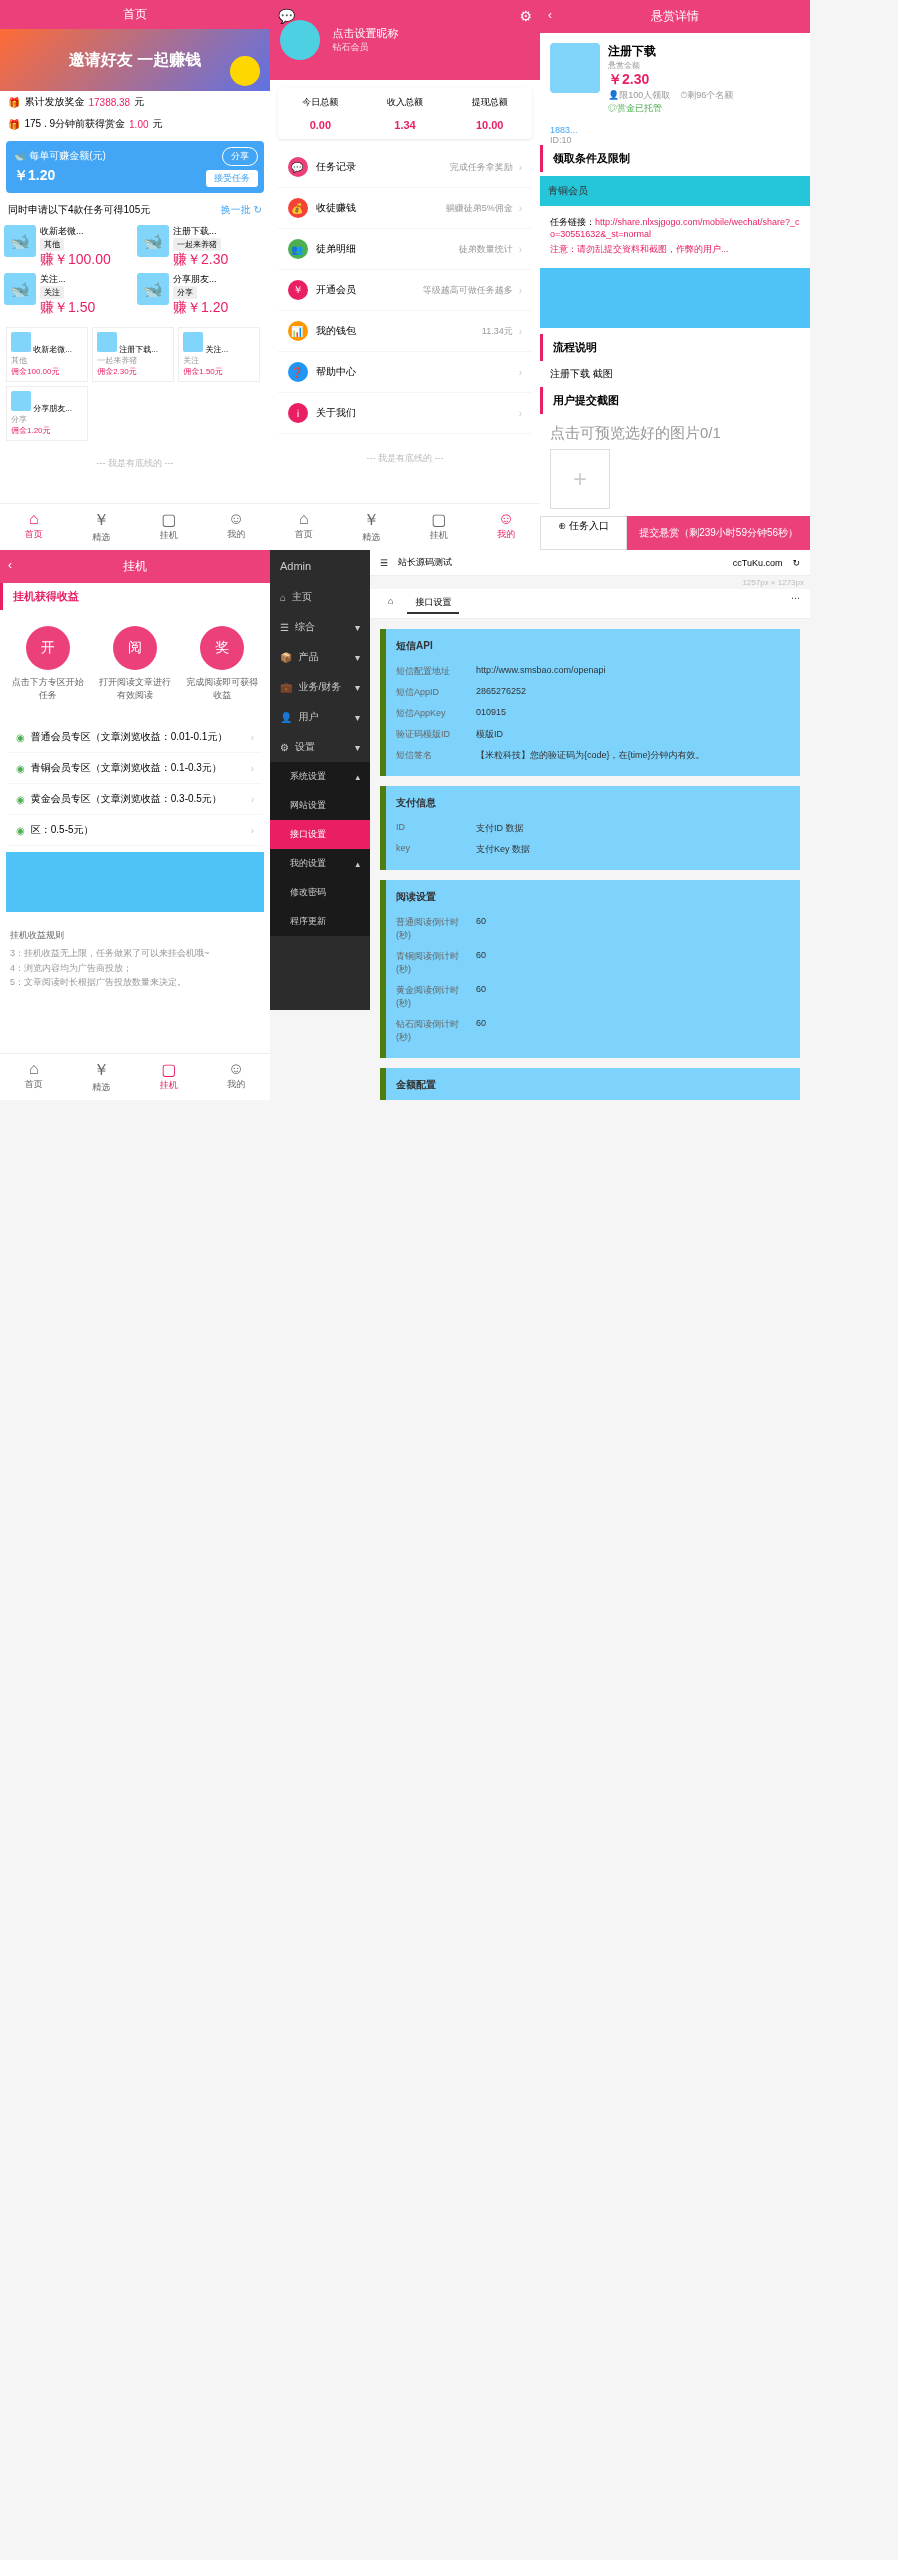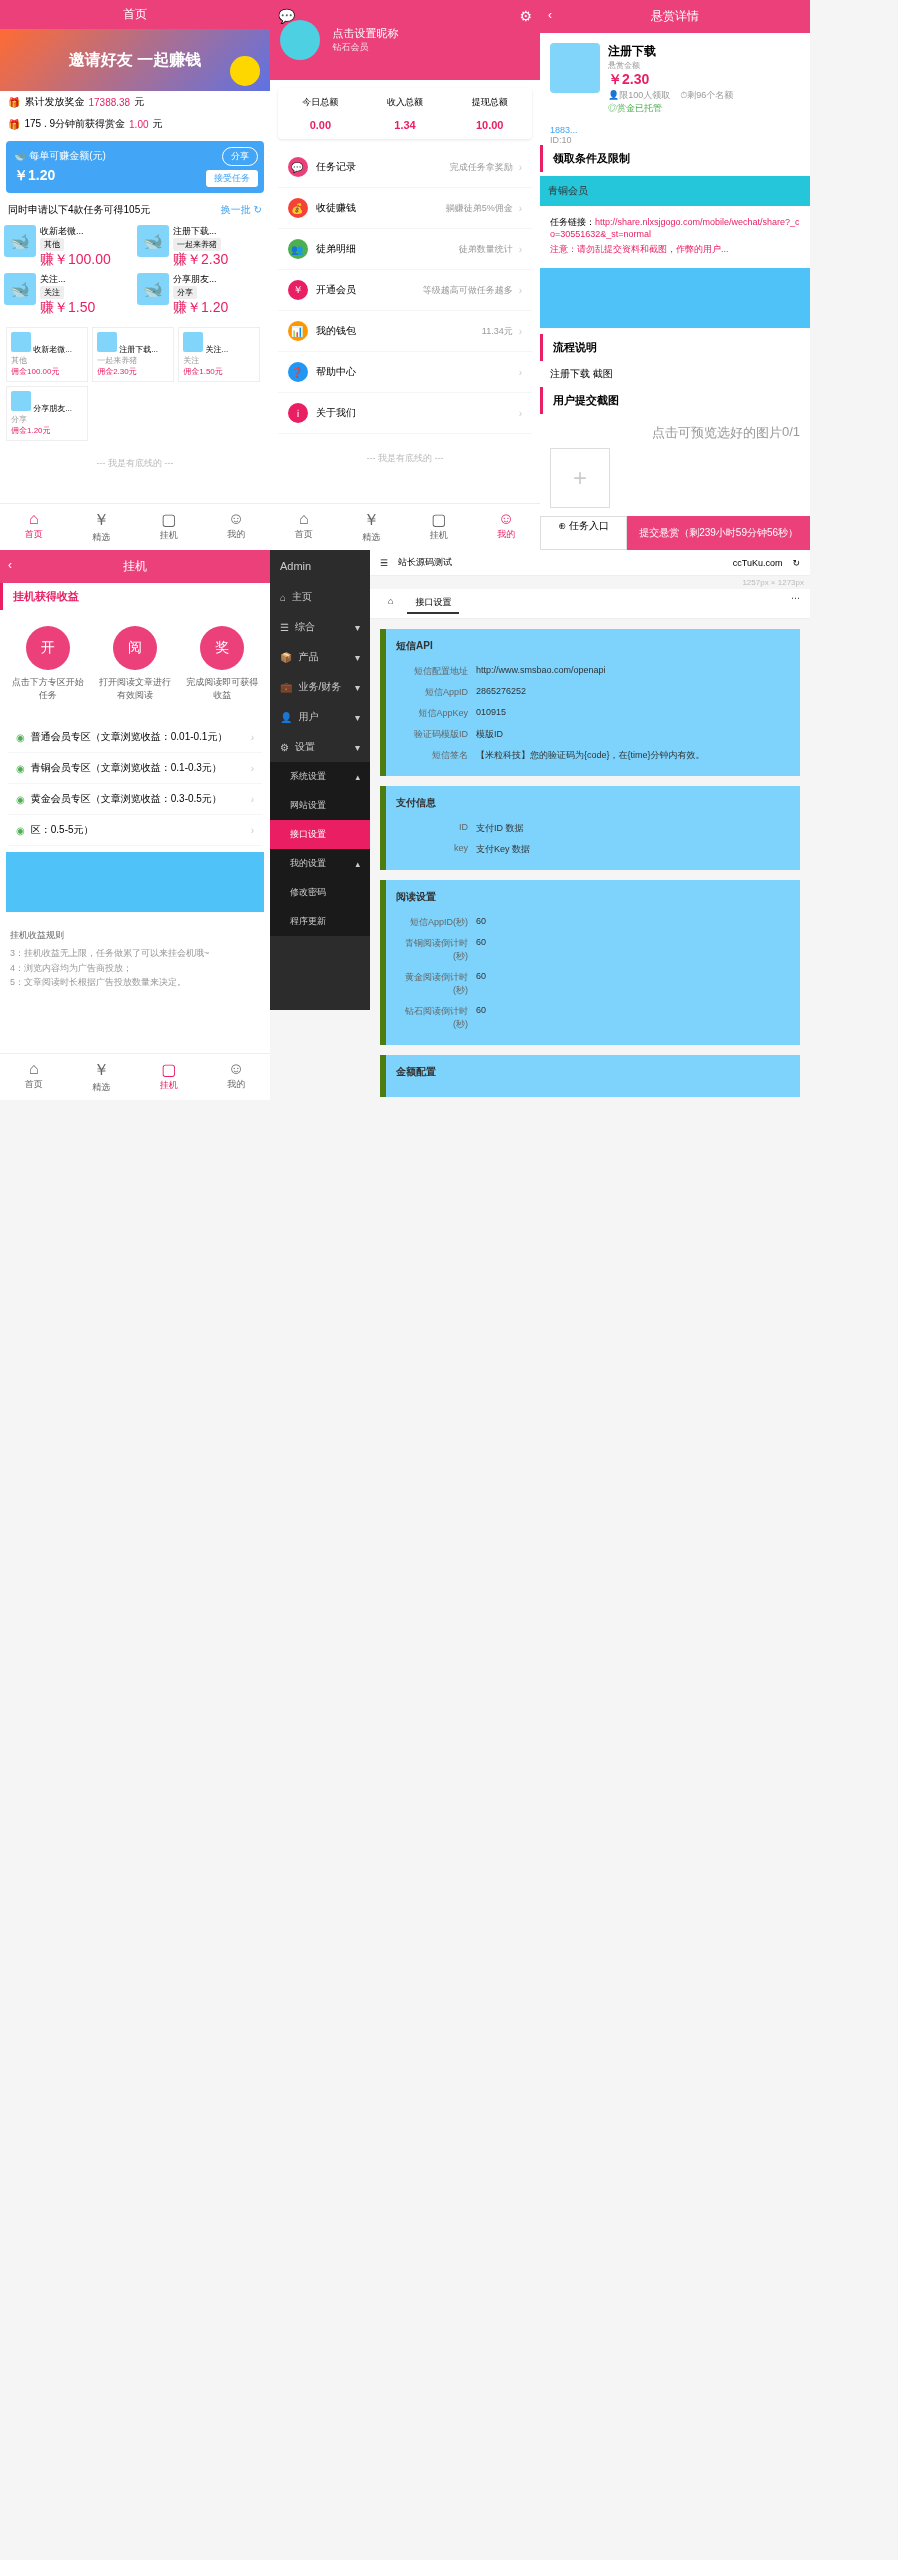--- a/index.html
+++ b/index.html
@@ -96,21 +96,21 @@
 .sb-item.active{background:#e91e63;color:#fff}
 .admin-main{flex:1;background:#f5f5f5}
 .am-top{background:#fff;padding:6px 10px;display:flex;align-items:center;gap:10px;border-bottom:1px solid #eee;font-size:9px}
 .am-tabs{background:#fff;padding:4px 10px;border-bottom:1px solid #eee;font-size:9px;display:flex;gap:6px}
 .am-tab{padding:3px 8px}
 .am-tab.on{border-bottom:2px solid #333}
 .am-content{padding:10px}
 .form-sect{background:#7dd3fc;padding:10px;margin-bottom:10px;border-left:6px solid #4d7c0f}
 .form-sect h4{font-size:10px;margin-bottom:8px;color:#333}
 .form-row{display:flex;padding:4px 0;font-size:9px}
-.form-row label{width:80px;color:#666;text-align:right;padding-right:8px}
+.form-row label{width:80px;color:#666;padding-right:8px}
 .form-row .val{color:#333}
 .dim-txt{color:#bbb;font-size:8px;text-align:right;padding:2px 6px}
 </style>
 </head>
 <body>
 
 <div class="panel p1">
   <div class="hdr-pink">首页</div>
   <div class="banner">邀请好友 一起赚钱</div>
   <div class="stat-row">
@@ -269,21 +269,21 @@
   <div class="teal-box">青铜会员</div>
   <div class="link-box">
     <span>任务链接：</span><span class="lnk">http://share.nlxsjgogo.com/mobile/wechat/share?_co=30551632&amp;_st=normal</span>
     <div class="warn">注意：请勿乱提交资料和截图，作弊的用户...</div>
   </div>
   <div class="blue-block"></div>
   <div class="sect-hdr">流程说明</div>
   <div style="padding:6px 10px;font-size:10px">注册下载 截图</div>
   <div class="sect-hdr">用户提交截图</div>
   <div class="upload-box">
-    <div style="display:flex;justify-content:flex-end;font-size:13px;color:#999">
+    <div style="display:flex;justify-content:flex-start;font-size:15px;color:#999">
       <span>点击可预览选好的图片</span>
       <span>0/1</span>
     </div>
     <div class="upload-sq">+</div>
   </div>
   <div class="sect-hdr">用户提交信息</div>
   <div class="input-row"><input placeholder="ID号码" style=""></div>
   <div class="bot-btns">
     <div class="bot-btn1">⊕ 任务入口</div>
     <div class="bot-btn2">提交悬赏（剩239小时59分钟56秒）</div>
@@ -429,21 +429,21 @@
             <span class="val">支付ID 数据</span>
           </div>
           <div class="form-row">
             <label>key</label>
             <span class="val">支付Key 数据</span>
           </div>
         </div>
       <div class="form-sect" id="fs3">
           <h4>阅读设置</h4>
           <div class="form-row">
-            <label>短信AppID(秒)</label>
+            <label>普通阅读倒计时(秒)</label>
             <span class="val">60</span>
           </div>
           <div class="form-row">
             <label>青铜阅读倒计时(秒)</label>
             <span class="val">60</span>
           </div>
           <div class="form-row">
             <label>黄金阅读倒计时(秒)</label>
             <span class="val">60</span>
           </div>

